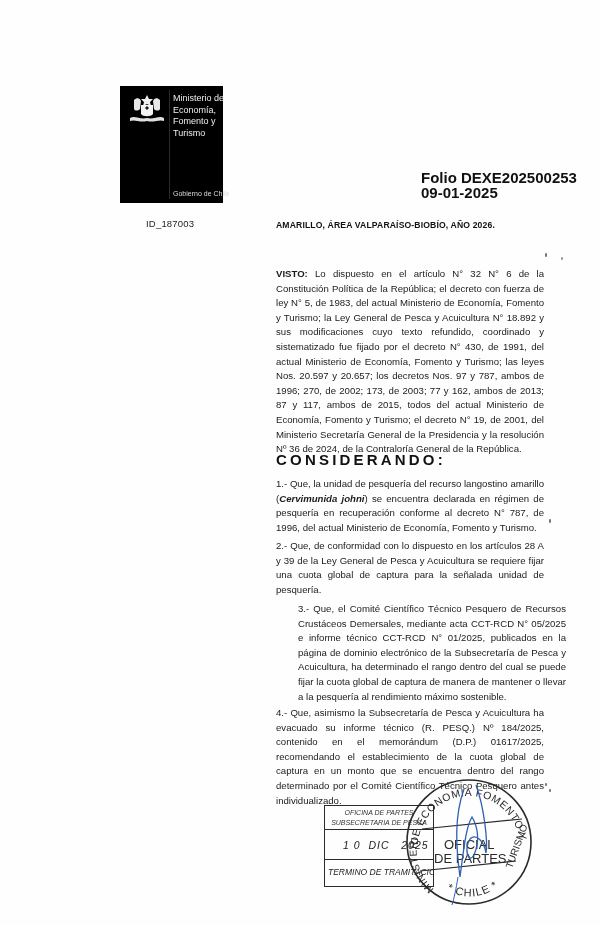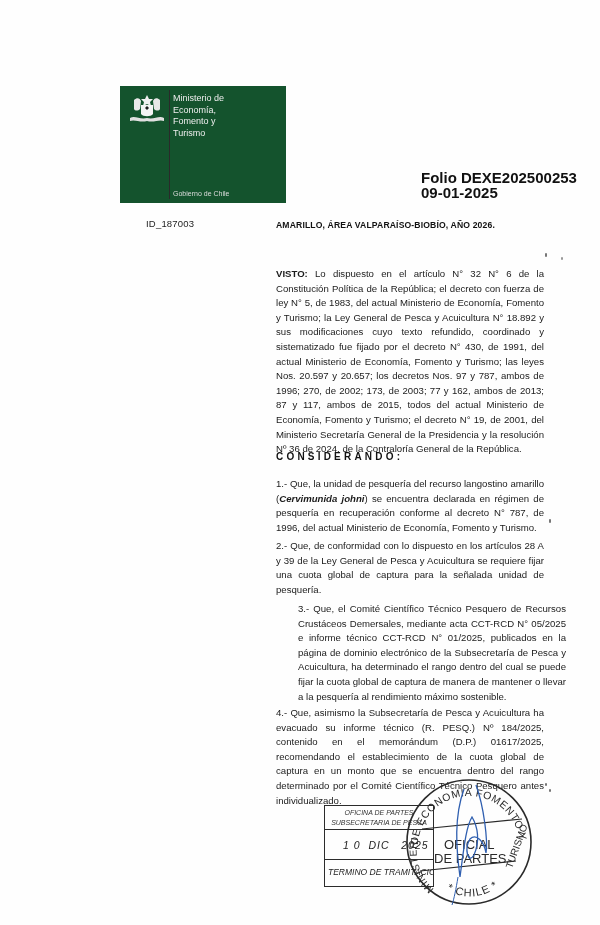--- a/index.html
+++ b/index.html
@@ -2,22 +2,22 @@
 <html><head>
 <meta charset="utf-8">
 <style>
   html, body { margin: 0; padding: 0; }
   body {
     width: 600px; height: 925px; background: #ffffff; position: relative; overflow: hidden;
     font-family: "Liberation Sans", "DejaVu Sans", sans-serif; color: #1a1a1a;
   }
   .page { position: absolute; inset: 0; background: #fefefe; }
   .logo {
-    position: absolute; left: 120px; top: 86px; width: 122px; height: 117px;
-    background: #14532d; color: #f2f2f2; padding-left: 44px;
+    position: absolute; left: 120px; top: 86px; width: 103px; height: 117px;
+    background: #000000; color: #f2f2f2;
   }
   .logo .crest { position: absolute; left: 6px; top: 6px; width: 42px; height: 34px; }
   .logo .ministry {
     position: absolute; left: 53px; top: 7px; font-size: 9px; line-height: 11.5px; color: #eeeeee;
   }
   .logo .ministry div { white-space: nowrap; }
   .logo .gob {
     position: absolute; left: 53px; bottom: 6px; font-size: 7px; color: #dddddd; white-space: nowrap;
   }
   .logo .divider { position: absolute; left: 49px; top: 4px; bottom: 4px; width: 1px; background: #2a2a2a; }
@@ -28,21 +28,21 @@
   .title {
     position: absolute; left: 276px; top: 219px; width: 280px; font-weight: bold; font-size: 8.6px; line-height: 13.5px;
     color: #111; letter-spacing: 0.15px;
   }
   .body-text {
     position: absolute; left: 276px; width: 268px; font-size: 9.6px; line-height: 14.6px; text-align: justify; color: #1b1b1b;
   }
   .body-text b { font-weight: bold; }
   .body-text i { font-style: italic; font-weight: bold; }
   .visto { top: 267px; }
-  .considerando-head { position: absolute; left: 276px; top: 451px; font-weight: bold; font-size: 10px; letter-spacing: 3.2px; color: #111; }
+  .considerando-head { position: absolute; left: 276px; top: 451px; font-weight: bold; font-size: 15px; letter-spacing: 3.2px; color: #111; }
   .p1 { top: 477px; }
   .p2 { top: 539px; }
   .p3 { top: 602px; margin-left: 22px; }
   .p4 { top: 706px; }
 
   .rect-stamp {
     position: absolute; left: 324px; top: 805px; width: 108px; height: 80px;
     border: 1.5px solid #2b2b2b; background: transparent; font-family: "Liberation Sans Narrow", "Liberation Sans", sans-serif; font-style: italic;
   }
   .rect-stamp .row1 { height: 24px; border-bottom: 1.5px solid #2b2b2b; text-align: center; font-size: 7px; line-height: 9.5px; color: #333; padding-top: 2px; box-sizing: border-box; }

